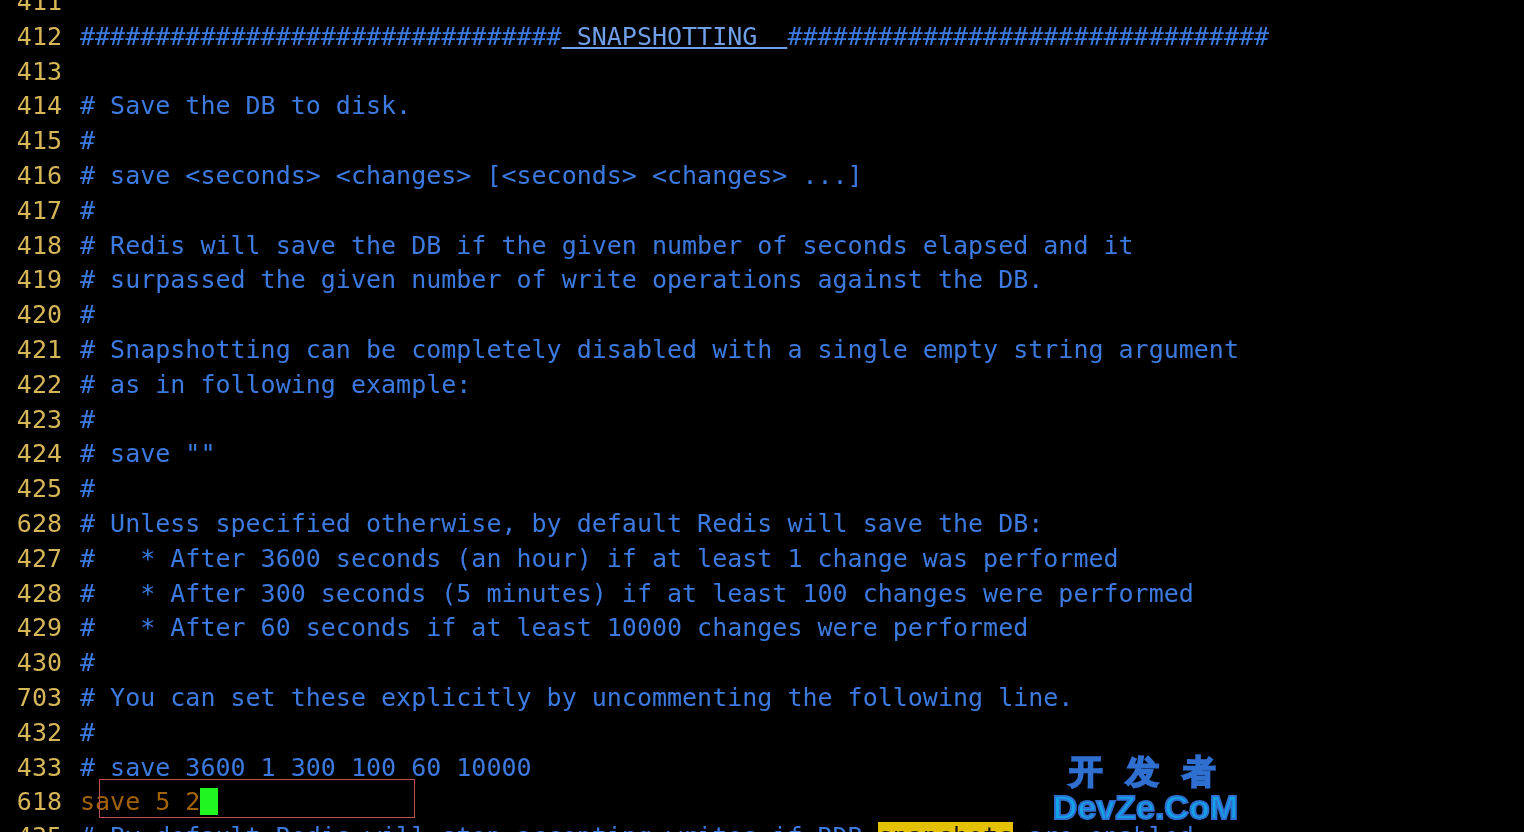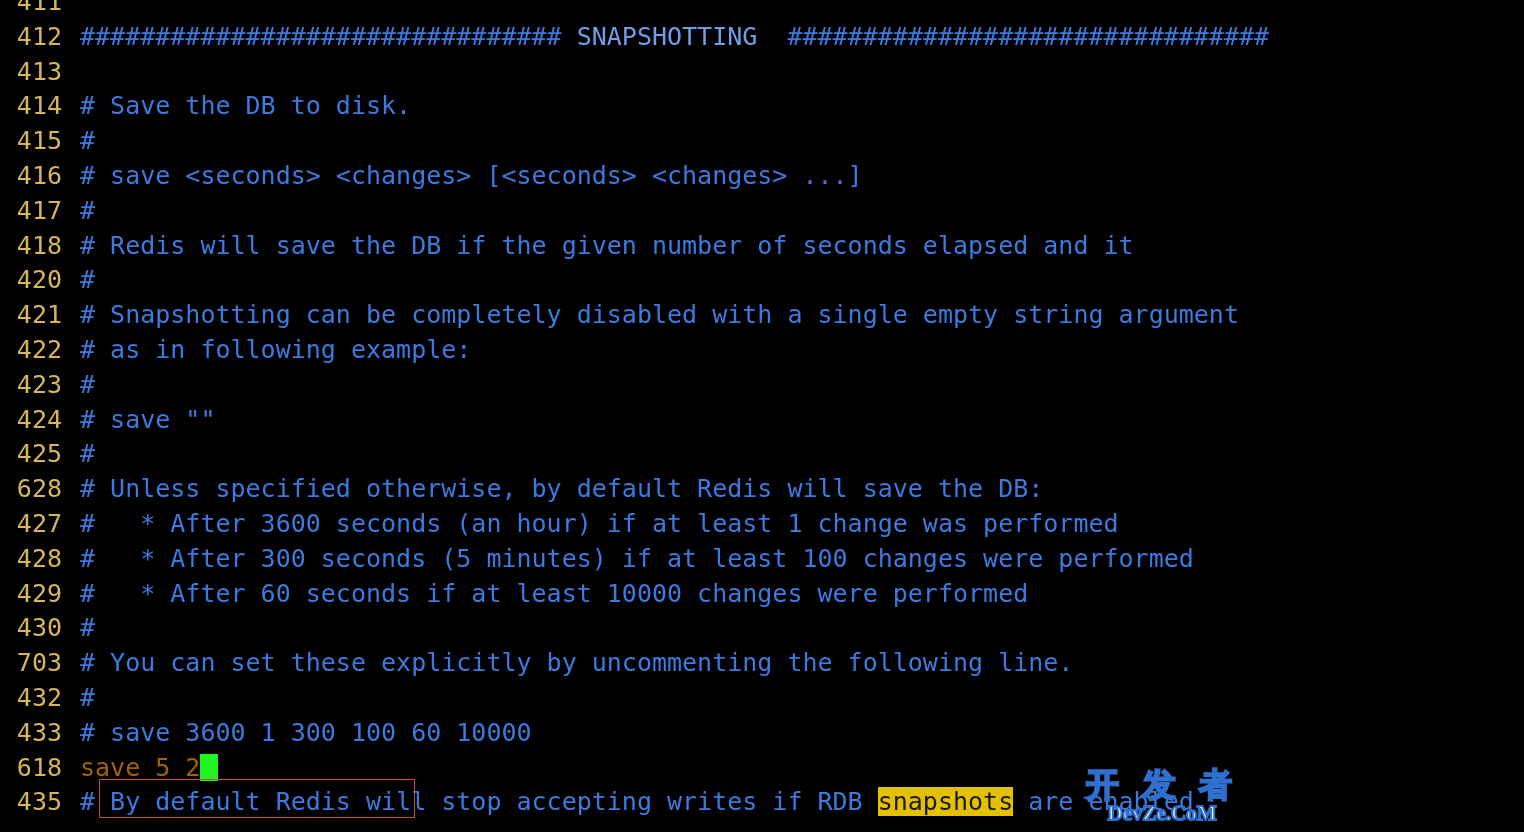--- a/index.html
+++ b/index.html
@@ -51,21 +51,21 @@
     position: absolute;
     left: 80px;
     top: 0;
     white-space: pre;
     color: #3b78d8;
   }
 
   
   .tok-comment { color: #3c7ae0; }
   
-  .tok-banner  { color: #6f9fe8; }
+  .tok-banner  { color: #6f9fe8; text-decoration: underline; }
   
   .tok-active  { color: #a16207; }
   
   .tok-hl {
     background: #e3c000;
     color: #1a1a1a;
   }
 
   .cursor-block {
     display: inline-block;
@@ -100,45 +100,46 @@
     font-family: "DejaVu Sans", sans-serif;
     font-size: 33px;
     font-weight: 700;
     letter-spacing: 6px;
     color: #0a0a0a;
     -webkit-text-stroke: 2px #2f6fd0;
     text-shadow: 0 0 1px #2f6fd0;
     display: block;
   }
   .watermark .wm-en {
-    font-family: Liberation Serif, serif;
-    font-size: 21px;
+    font-family: Liberation Sans, sans-serif;
+    font-size: 34px;
     font-weight: 700;
     letter-spacing: 0px;
-    color: #ffffff;
+    color: #0ea5e9;
     -webkit-text-stroke: 2px #2f6fd0;
     text-shadow: 0 0 1px #2f6fd0;
     display: block;
     margin-top: 2px;
   }
 </style>
 </head>
 <body>
 
 <div id="terminal">
 
   <div class="code-area" id="code-area">
       <div class="code-line"><span class="gutter">411</span><span class="content"><span class="tok-comment"></span></span></div>
       <div class="code-line"><span class="gutter">412</span><span class="content"><span class="tok-comment">################################</span><span class="tok-banner"> SNAPSHOTTING  </span><span class="tok-comment">################################</span></span></div>
       <div class="code-line"><span class="gutter">413</span><span class="content"><span class="tok-comment"></span></span></div>
       <div class="code-line"><span class="gutter">414</span><span class="content"><span class="tok-comment"># Save the DB to disk.</span></span></div>
       <div class="code-line"><span class="gutter">415</span><span class="content"><span class="tok-comment">#</span></span></div>
       <div class="code-line"><span class="gutter">416</span><span class="content"><span class="tok-comment"># save &lt;seconds&gt; &lt;changes&gt; [&lt;seconds&gt; &lt;changes&gt; ...]</span></span></div>
       <div class="code-line"><span class="gutter">417</span><span class="content"><span class="tok-comment">#</span></span></div>
       <div class="code-line"><span class="gutter">418</span><span class="content"><span class="tok-comment"># Redis will save the DB if the given number of seconds elapsed and it</span></span></div>
+      <div class="code-line"><span class="gutter">419</span><span class="content"><span class="tok-comment"># surpassed the given number of write operations against the DB.</span></span></div>
       <div class="code-line"><span class="gutter">420</span><span class="content"><span class="tok-comment">#</span></span></div>
       <div class="code-line"><span class="gutter">421</span><span class="content"><span class="tok-comment"># Snapshotting can be completely disabled with a single empty string argument</span></span></div>
       <div class="code-line"><span class="gutter">422</span><span class="content"><span class="tok-comment"># as in following example:</span></span></div>
       <div class="code-line"><span class="gutter">423</span><span class="content"><span class="tok-comment">#</span></span></div>
       <div class="code-line"><span class="gutter">424</span><span class="content"><span class="tok-comment"># save ""</span></span></div>
       <div class="code-line"><span class="gutter">425</span><span class="content"><span class="tok-comment">#</span></span></div>
       <div class="code-line"><span class="gutter">628</span><span class="content"><span class="tok-comment"># Unless specified otherwise, by default Redis will save the DB:</span></span></div>
       <div class="code-line"><span class="gutter">427</span><span class="content"><span class="tok-comment">#   * After 3600 seconds (an hour) if at least 1 change was performed</span></span></div>
       <div class="code-line"><span class="gutter">428</span><span class="content"><span class="tok-comment">#   * After 300 seconds (5 minutes) if at least 100 changes were performed</span></span></div>
       <div class="code-line"><span class="gutter">429</span><span class="content"><span class="tok-comment">#   * After 60 seconds if at least 10000 changes were performed</span></span></div>

